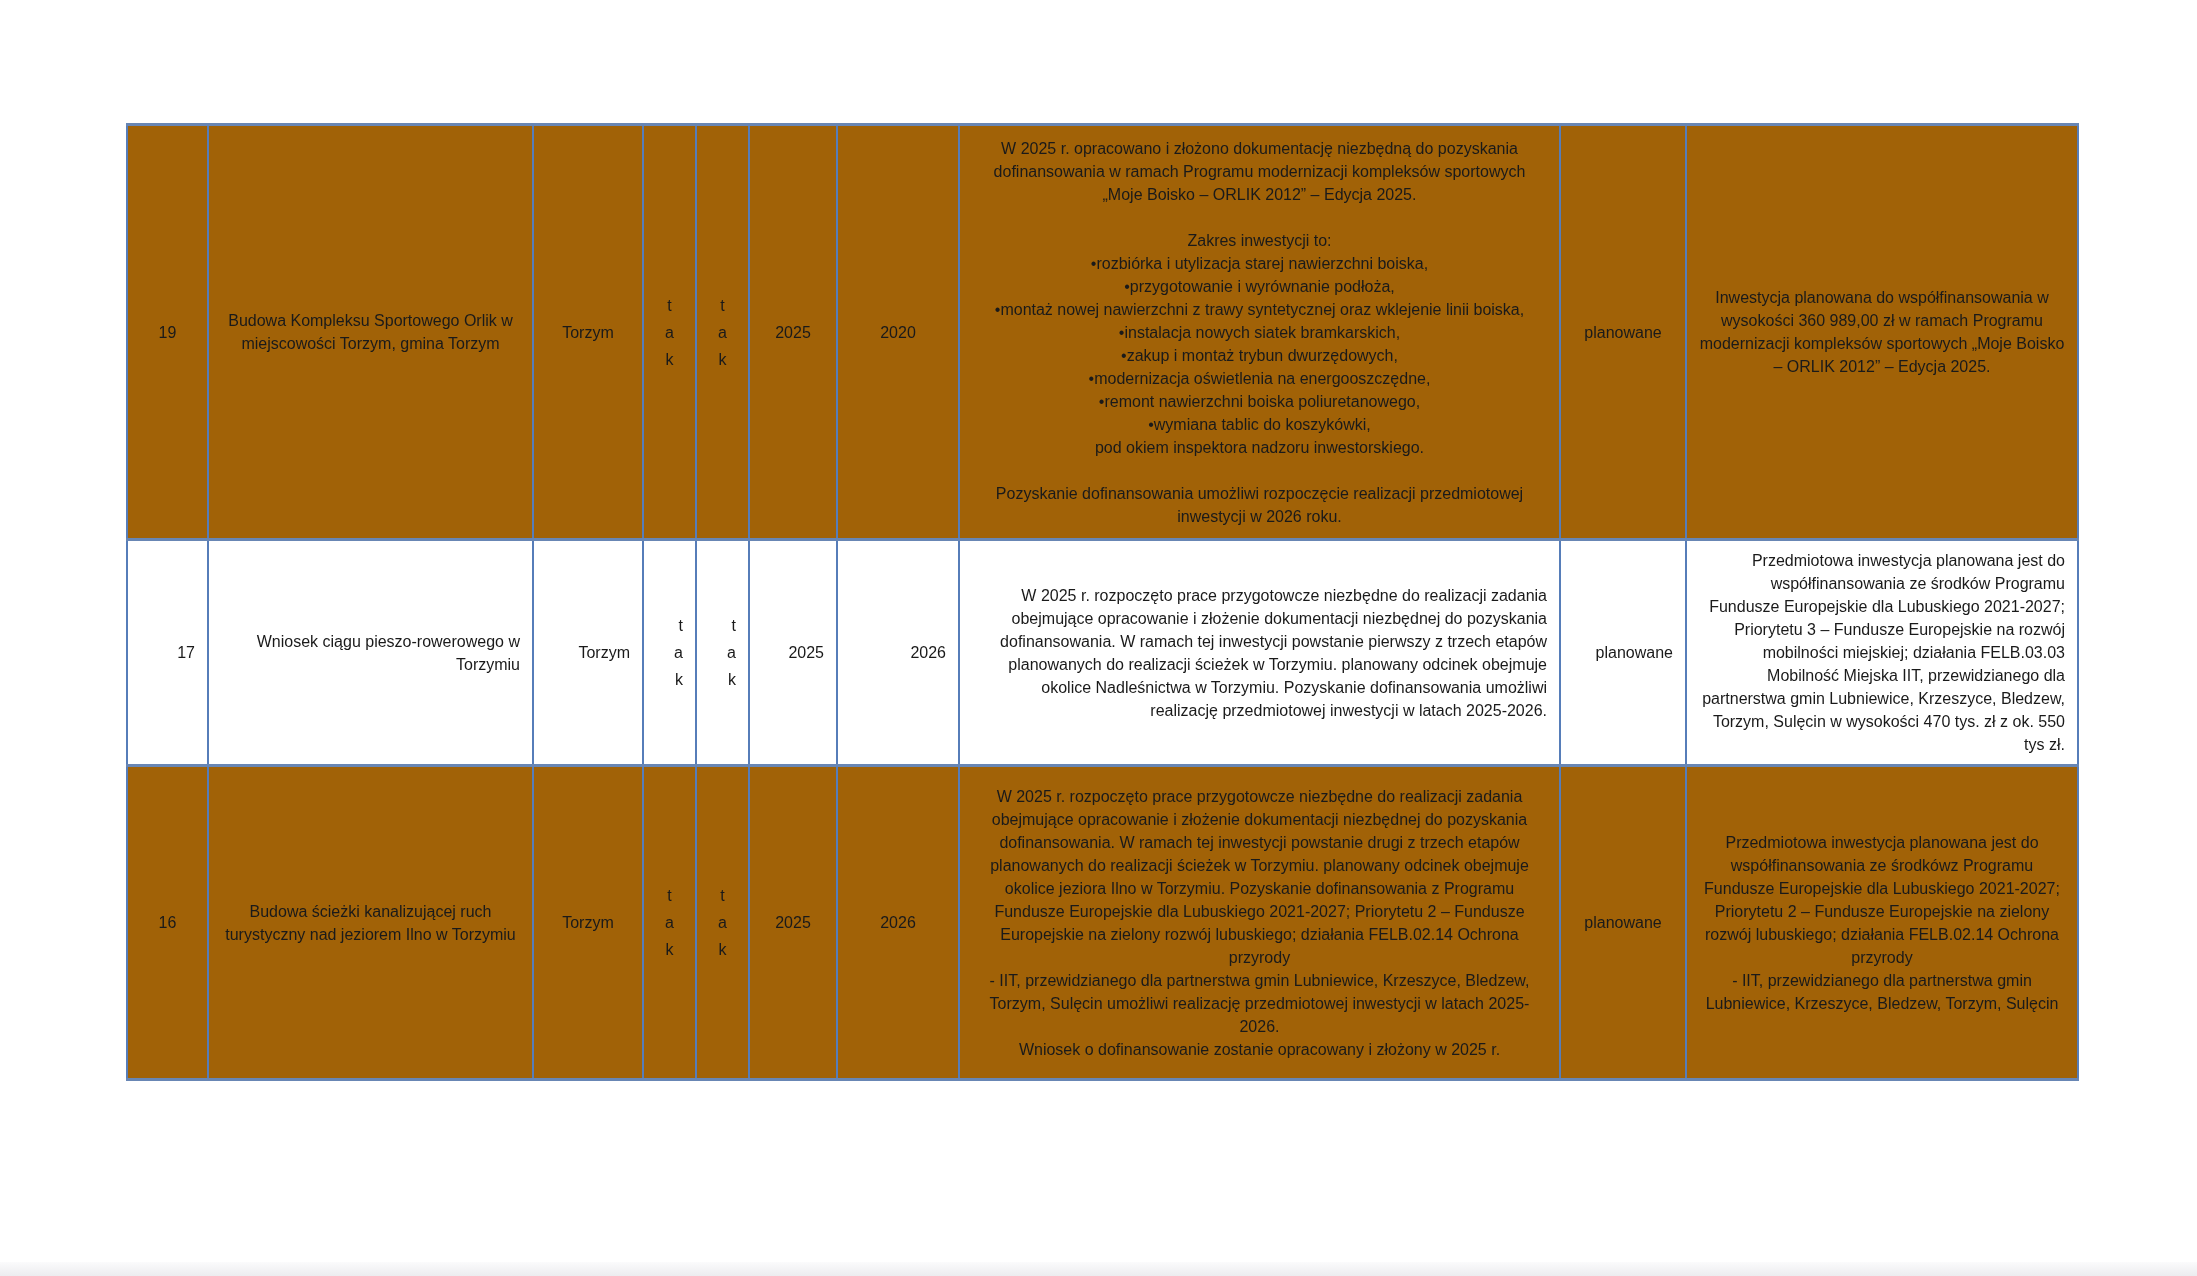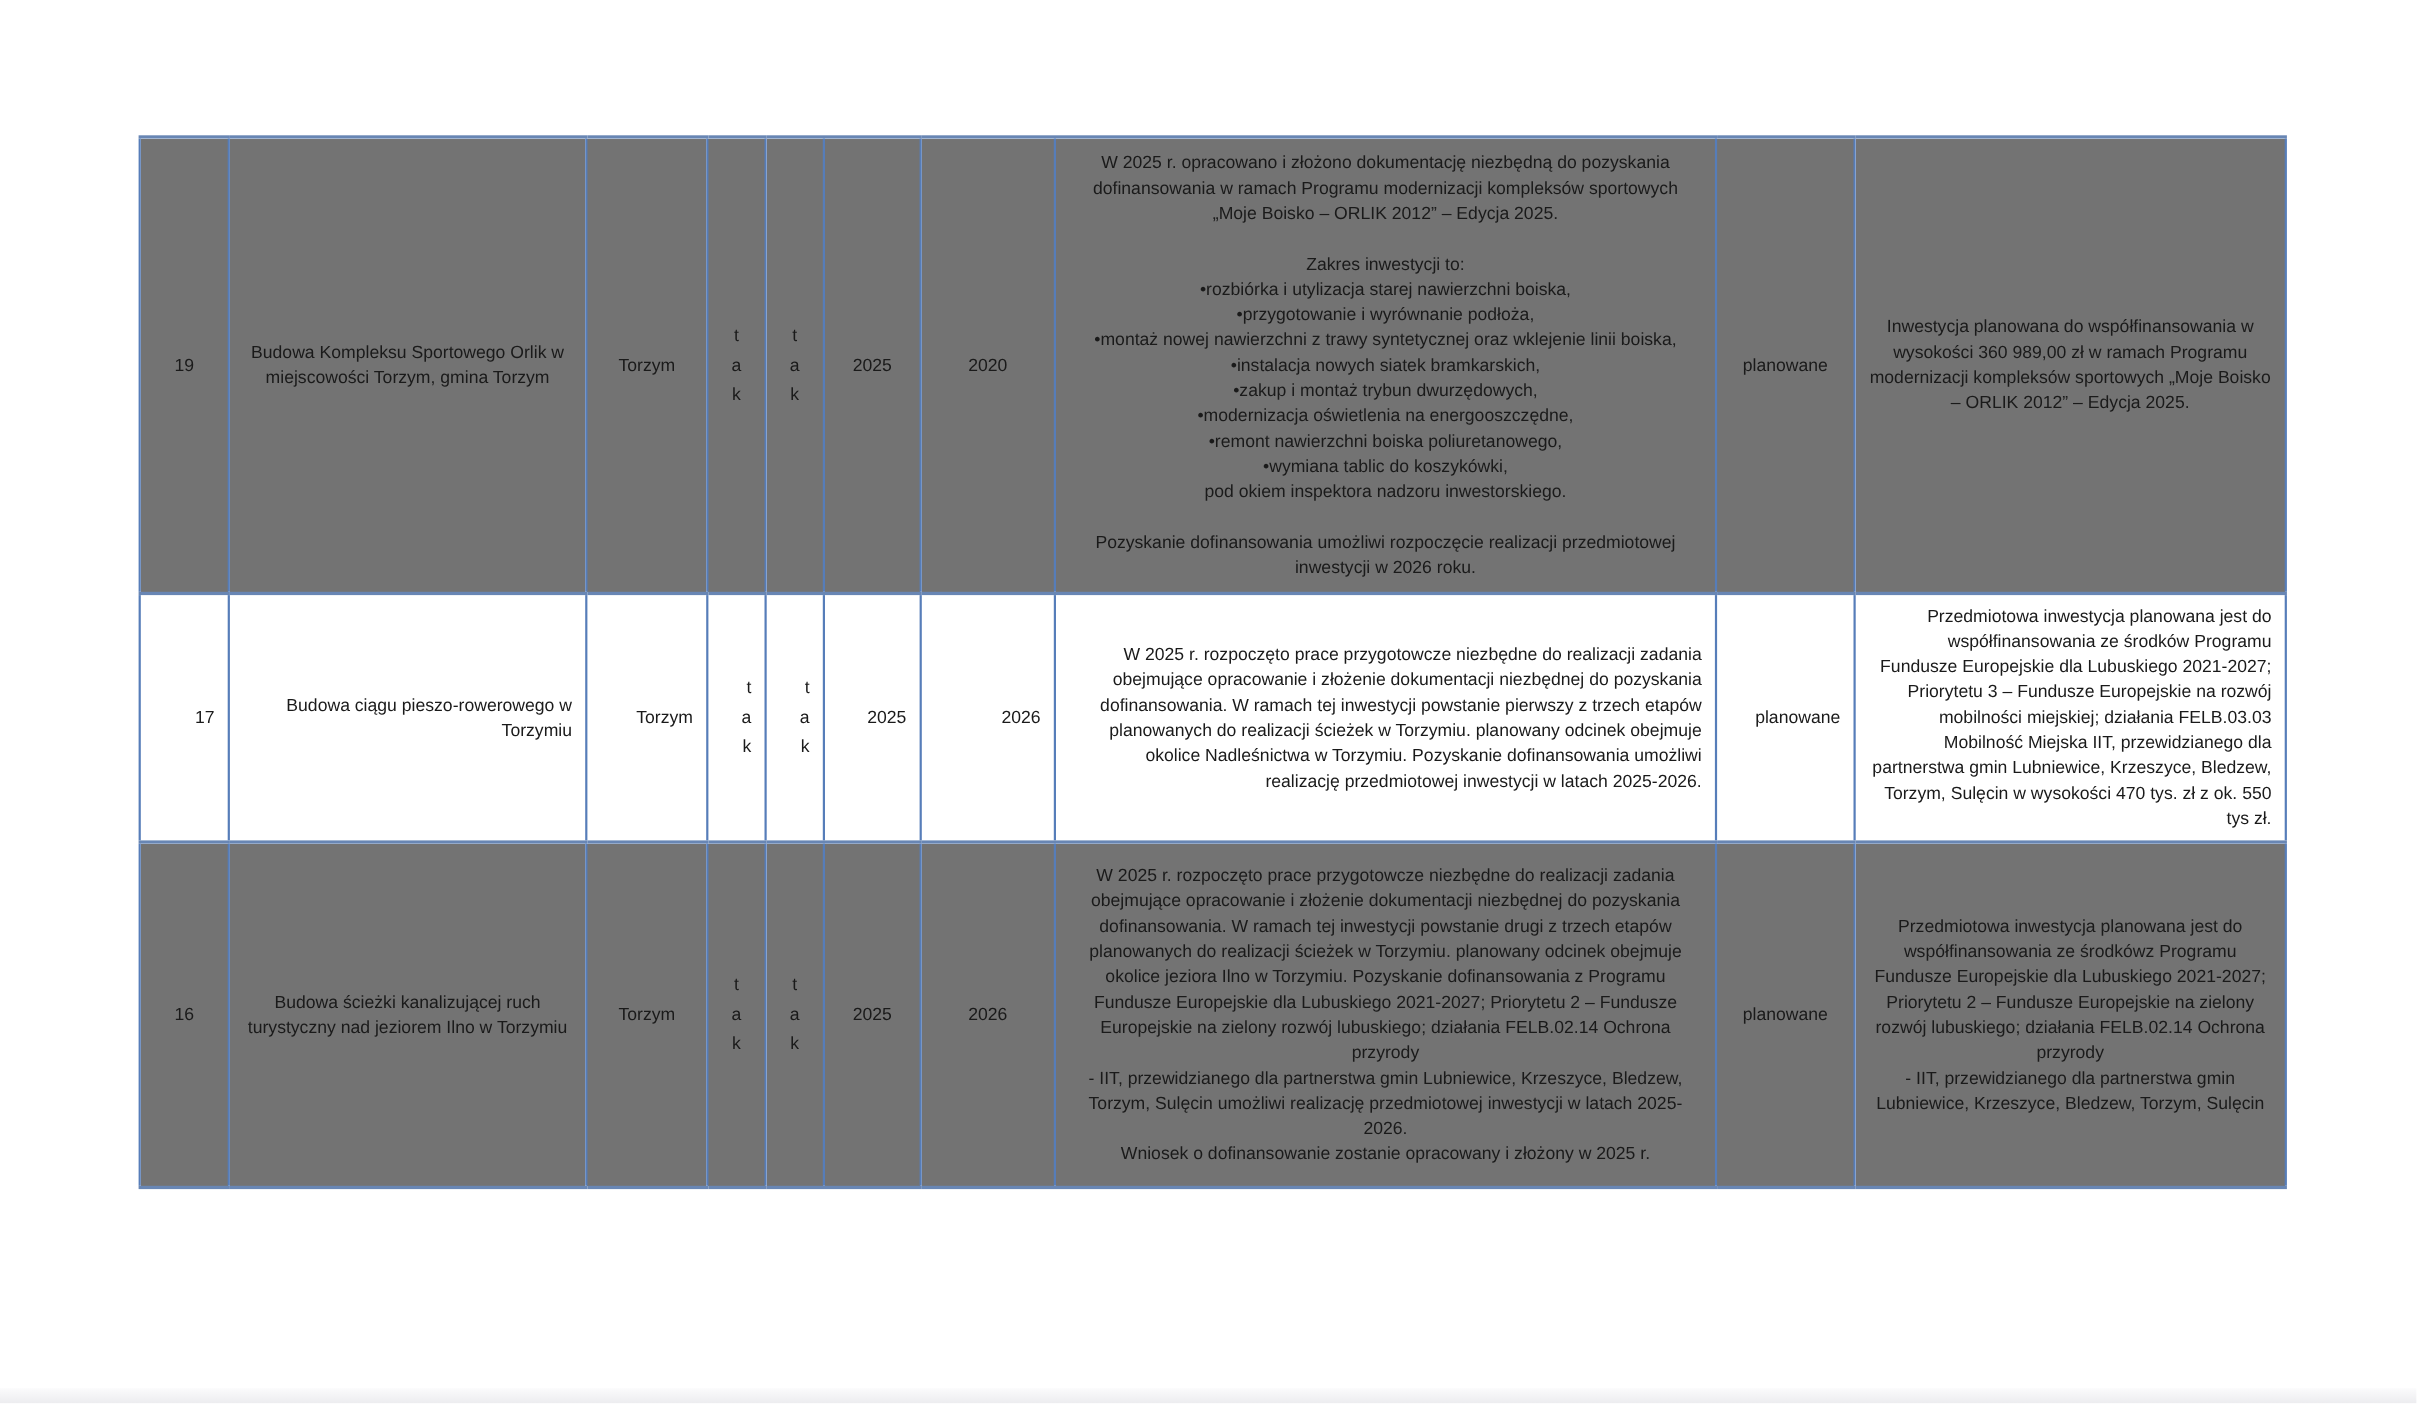--- a/index.html
+++ b/index.html
@@ -29,21 +29,21 @@
     border-right: 2px solid #567db9;
     border-top: 3px solid #6886b4;
     border-bottom: 3px solid #6886b4;
     text-align: center;
     vertical-align: middle;
     font-size: 16px;
     line-height: 23px;
     padding: 8px 12px;
     overflow: hidden;
   }
-  tr.shaded td { background: #737373; }
+  tr.shaded td { background: #a16207; }
   tr.plain  td { background: #ffffff; text-align: right; }
 
   td.cell-desc, td.cell-funding, td.cell-name {
     white-space: pre-line;
   }
   td.cell-desc {
     font-size: 15.5px;
     padding: 6px 4px;
   }
   td.cell-funding {
@@ -107,21 +107,21 @@
 •wymiana tablic do koszykówki,
 pod okiem inspektora nadzoru inwestorskiego.
 
 Pozyskanie dofinansowania umożliwi rozpoczęcie realizacji przedmiotowej inwestycji w 2026 roku.</td>
         <td class="cell-status">planowane</td>
         <td class="cell-funding">Inwestycja planowana do współfinansowania  w wysokości 360 989,00 zł w ramach Programu modernizacji kompleksów sportowych „Moje Boisko – ORLIK 2012” – Edycja 2025.</td>
       </tr>
 
       <tr class="plain" style="height:217px">
         <td class="cell-id">17</td>
-        <td class="cell-name">Budowa ciągu pieszo-rowerowego w Torzymiu</td>
+        <td class="cell-name">Wniosek ciągu pieszo-rowerowego w Torzymiu</td>
         <td class="cell-location">Torzym</td>
         <td class="cell-flag"><span class="vstack">tak</span></td>
         <td class="cell-flag"><span class="vstack">tak</span></td>
         <td class="cell-year">2025</td>
         <td class="cell-year">2026</td>
         <td class="cell-desc">W 2025 r. rozpoczęto prace przygotowcze niezbędne do realizacji zadania obejmujące opracowanie i złożenie dokumentacji niezbędnej do pozyskania dofinansowania. W ramach tej inwestycji powstanie pierwszy z trzech etapów planowanych do realizacji ścieżek w Torzymiu. planowany odcinek obejmuje okolice Nadleśnictwa w Torzymiu. Pozyskanie dofinansowania umożliwi realizację przedmiotowej inwestycji w latach 2025-2026.</td>
         <td class="cell-status">planowane</td>
         <td class="cell-funding">Przedmiotowa inwestycja planowana jest do współfinansowania ze środków Programu Fundusze Europejskie dla Lubuskiego 2021-2027; Priorytetu 3 – Fundusze Europejskie na rozwój mobilności miejskiej; działania FELB.03.03 Mobilność Miejska IIT, przewidzianego dla partnerstwa gmin Lubniewice, Krzeszyce, Bledzew, Torzym, Sulęcin w wysokości 470 tys. zł z ok.  550 tys zł.</td>
       </tr>
 

